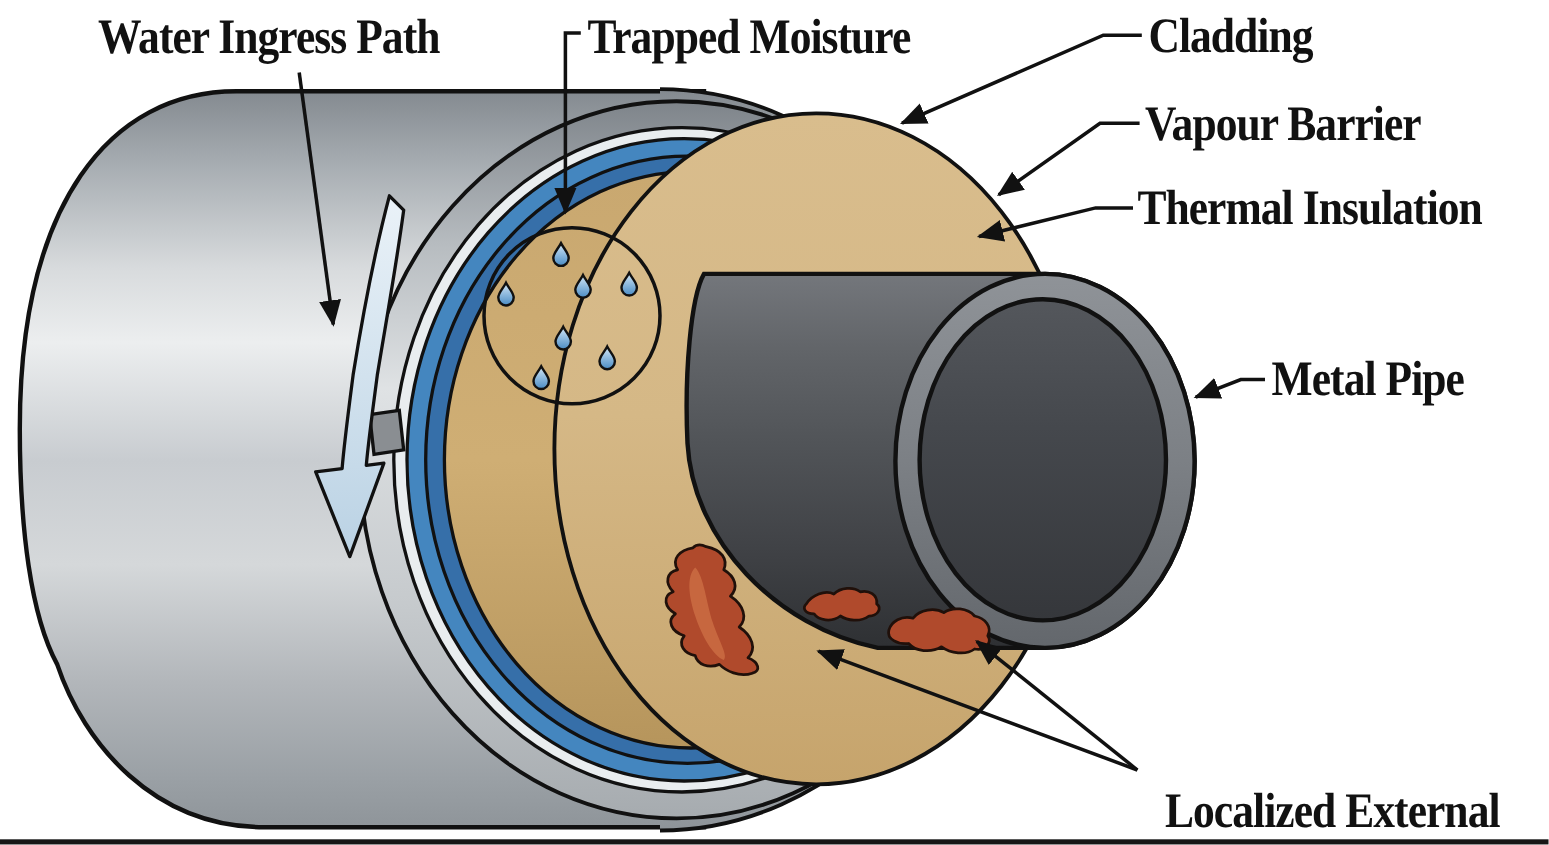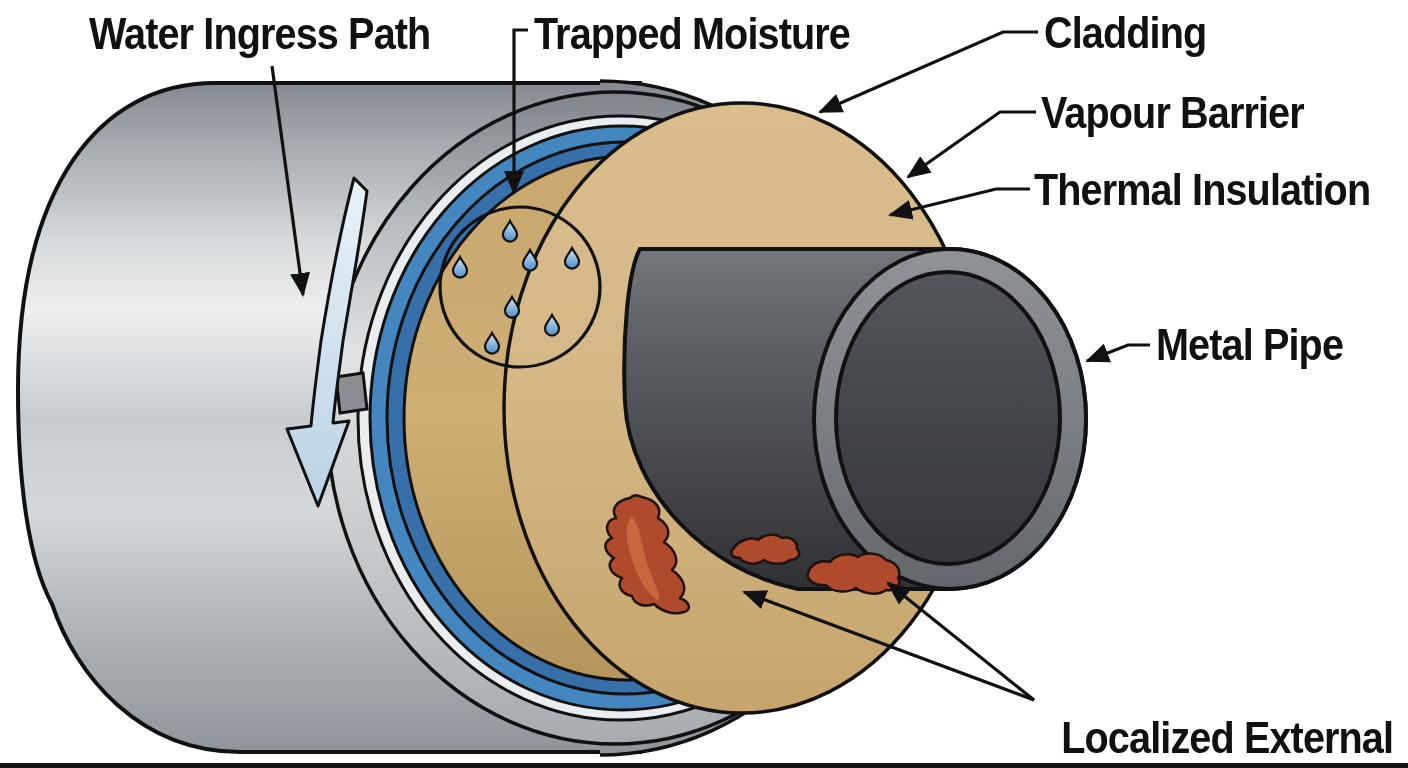--- a/index.html
+++ b/index.html
@@ -1,17 +1,17 @@
 <!DOCTYPE html>
 <html><head>
 <meta charset="utf-8">
 <style>
   html,body{margin:0;padding:0;background:#fff;}
   #stage{position:relative;width:1408px;height:768px;background:#ffffff;overflow:hidden;
-         font-family:Liberation Sans, sans-serif;}
+         font-family:Liberation Serif, serif;}
   #art{position:absolute;left:0;top:0;}
   .lbl{position:absolute;font-weight:700;font-size:45px;line-height:1.0;color:#111;
        white-space:pre;transform:scaleX(0.88);transform-origin:left top;letter-spacing:-1px;}
   .lbl2{line-height:55px;}
 </style>
 </head>
 <body>
 
 <div id="stage">
 

